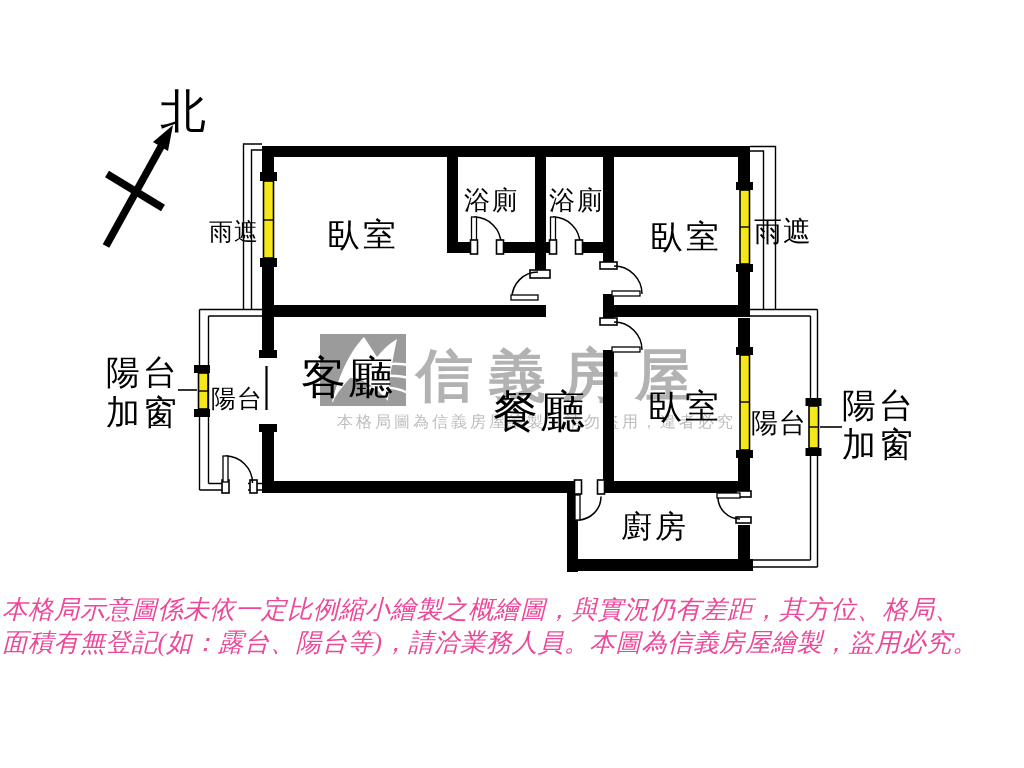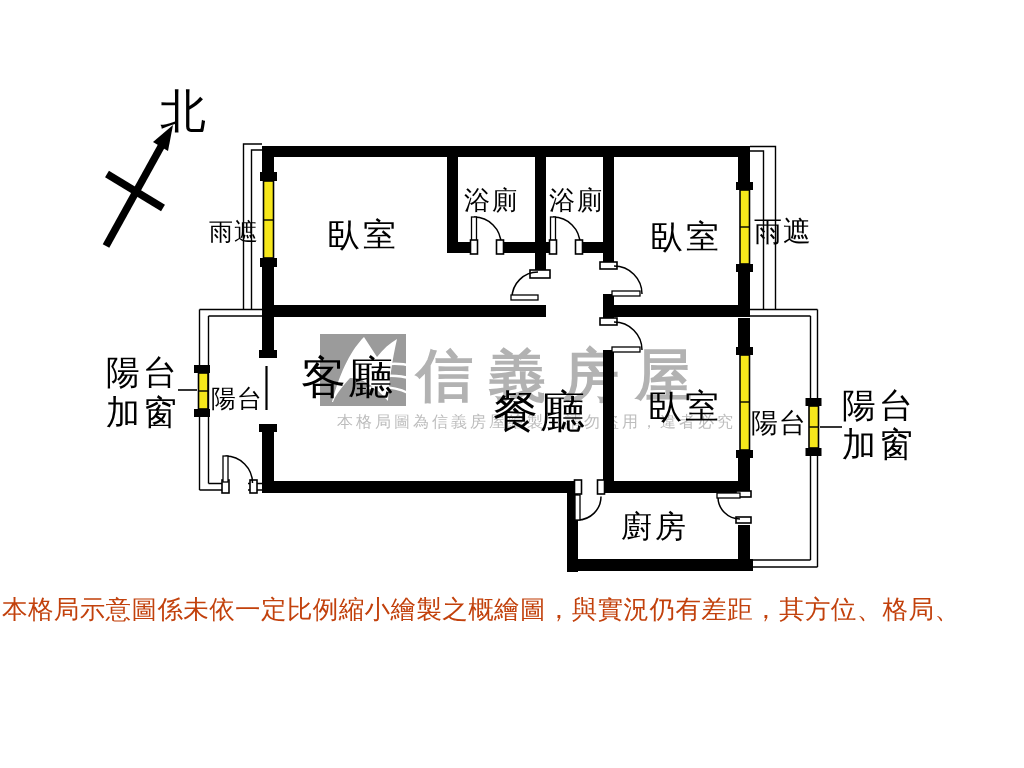--- a/index.html
+++ b/index.html
@@ -1,21 +1,21 @@
 <!DOCTYPE html>
 <html><head>
 <meta charset="utf-8">
 <style>
   html,body{margin:0;padding:0;background:#ffffff;}
   .stage{position:relative;width:1024px;height:768px;background:#ffffff;overflow:hidden;
          font-family:"Liberation Serif","DejaVu Serif",serif;}
   .stage svg{position:absolute;left:0;top:0;}
   .plan-label{fill:#000000;}
   .disclaimer{position:absolute;left:2px;top:594px;width:1021px;
-              font-size:25.5px;line-height:32.6px;letter-spacing:0.4px;color:#c2410c;}
+              font-size:25.5px;line-height:32.6px;letter-spacing:0.4px;color:#ec4899;font-style:italic;}
   .wm-big{fill:#b2b2b2;font-weight:600;letter-spacing:16px;}
   .wm-small{fill:#bdbdbd;letter-spacing:3px;}
   .jamb{fill:#ffffff;stroke:#000000;stroke-width:1.6;}
   .thin{stroke:#000000;stroke-width:1.4;fill:none;}
   .arc{stroke:#000000;stroke-width:1.5;fill:none;}
   .wdiv{stroke:#000000;stroke-width:1.4;}
   .win{stroke:#000000;stroke-width:1.6;}
 </style>
 </head>
 <body>
@@ -189,14 +189,15 @@
     </g>
     <g>
       <text x="842" y="417" font-size="34" letter-spacing="3" class="plan-label">陽台</text>
       <text x="842" y="456" font-size="34" letter-spacing="3" class="plan-label">加窗</text>
     </g>
   </g>
 </svg>
 
   <div class="disclaimer">
     <div>本格局示意圖係未依一定比例縮小繪製之概繪圖，與實況仍有差距，其方位、格局、</div>
+    <div>面積有無登記(如：露台、陽台等)，請洽業務人員。本圖為信義房屋繪製，盜用必究。</div>
   </div>
 </div>
 
 </body></html>

